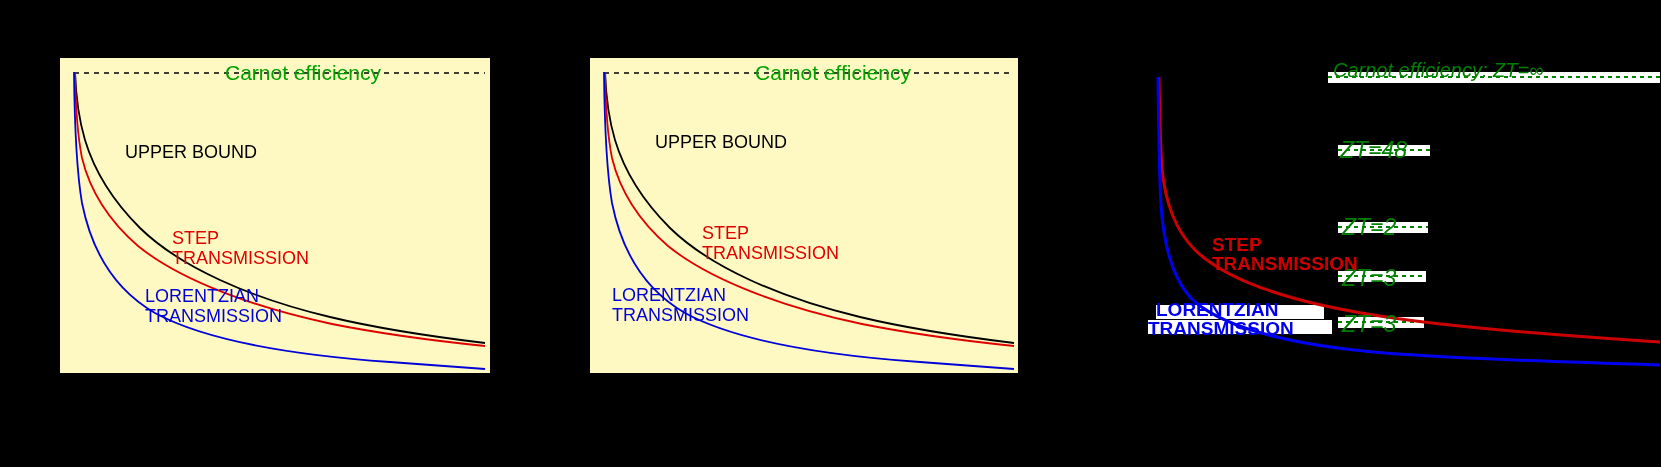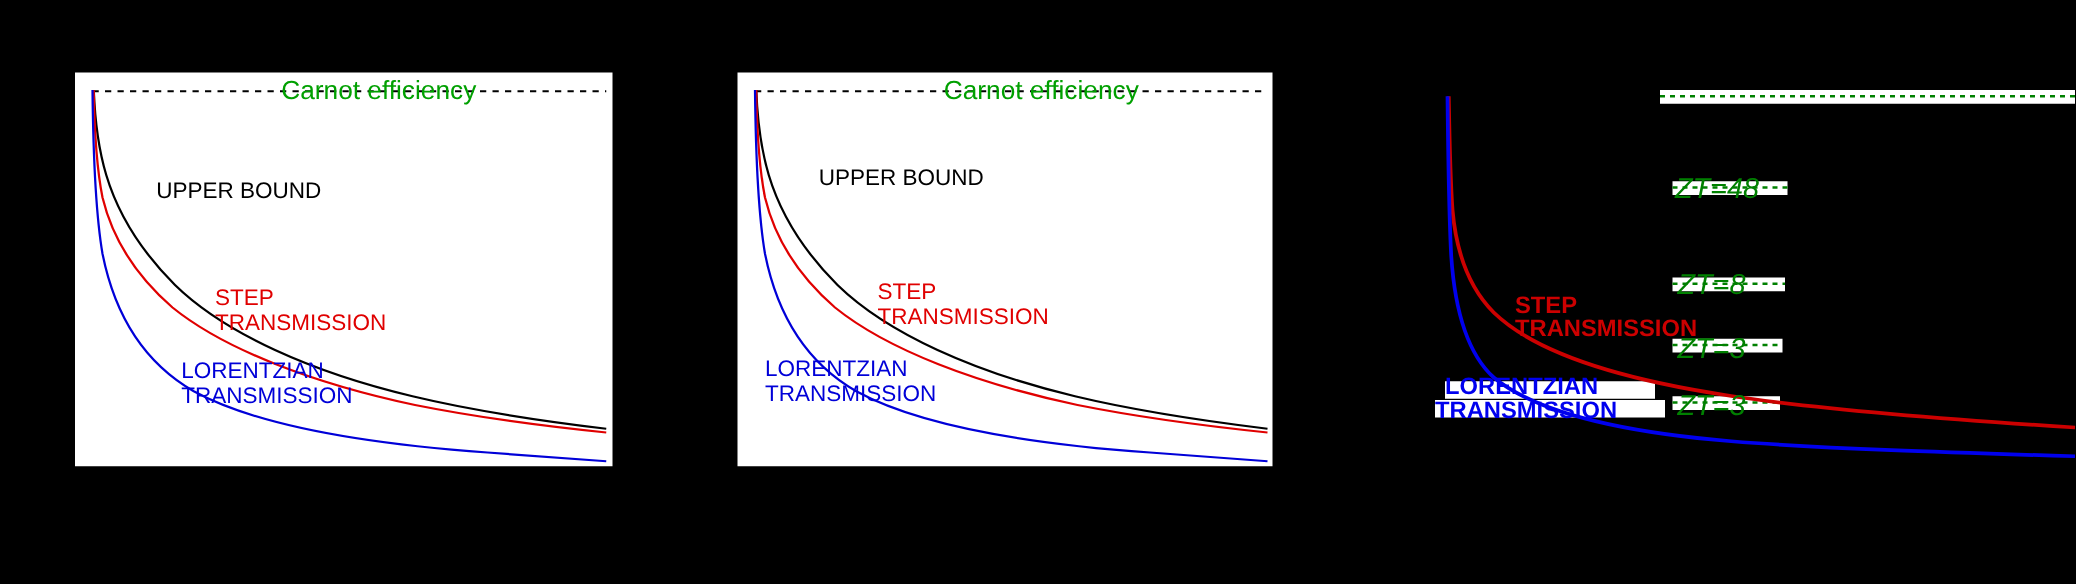--- a/index.html
+++ b/index.html
@@ -2,21 +2,21 @@
 <html><head>
 <meta charset="utf-8">
 <style>
   html,body{margin:0;padding:0;background:#000;}
   body{width:1661px;height:467px;position:relative;overflow:hidden;
        font-family:"Liberation Sans", sans-serif;}
 
   .panel{position:absolute;}
 
   
-  .panel.light{background:#ffffff;}
+  .panel.light{background:#fef9c3;}
   #panel-1{left:60px;top:58px;width:430px;height:315px;}
   #panel-2{left:590px;top:58px;width:428px;height:315px;}
 
   
   #panel-3{left:1120px;top:50px;width:541px;height:340px;background:transparent;}
 
   .plot{position:absolute;left:0;top:0;width:100%;height:100%;}
   .plot svg{display:block;width:100%;height:100%;overflow:visible;}
 
   .lbl{position:absolute;white-space:pre;line-height:1.08;}
@@ -110,23 +110,24 @@
       <line x1="218" y1="272" x2="304" y2="272" stroke="#008000" stroke-width="2" stroke-dasharray="4,4"></line>
 
       <path fill="none" stroke="#cc0000" stroke-width="3" d="M39,27 C39.5,55 40,90 42,118 C45,152 55,180 75,200
                C108,232 175,253 260,266 C330,277 430,285 540,292"></path>
 
       <path fill="none" stroke="#0000ee" stroke-width="3" d="M38,27 C38.5,70 39,120 41,155 C44,200 54,233 75,252
                C110,281 180,296 265,303 C340,309 440,312 540,315"></path>
     </svg>
   </div>
 
+  <div class="lbl lbl-carnot3" style="left:213px;top:10px;">Carnot efficiency: ZT=∞</div>
 
   <div class="lbl lbl-zt" style="left:220px;top:88px;text-align:right;">ZT=48</div>
-  <div class="lbl lbl-zt" style="left:222px;top:165px;">ZT=8</div>
+  <div class="lbl lbl-zt" style="left:222px;top:165px;">ZT=2</div>
   <div class="lbl lbl-zt" style="left:222px;top:216px;">ZT=3</div>
   <div class="lbl lbl-zt" style="left:222px;top:262px;">ZT=3</div>
 
   <div class="lbl lbl-step" style="left:92px;top:185px;">STEP</div>
   <div class="lbl lbl-step" style="left:92px;top:204px;">TRANSMISSION</div>
 
   <div class="lbl lbl-lorentz" style="left:36px;top:250px;">LORENTZIAN</div>
   <div class="lbl lbl-lorentz" style="left:28px;top:269px;">TRANSMISSION</div>
 </div>
 

